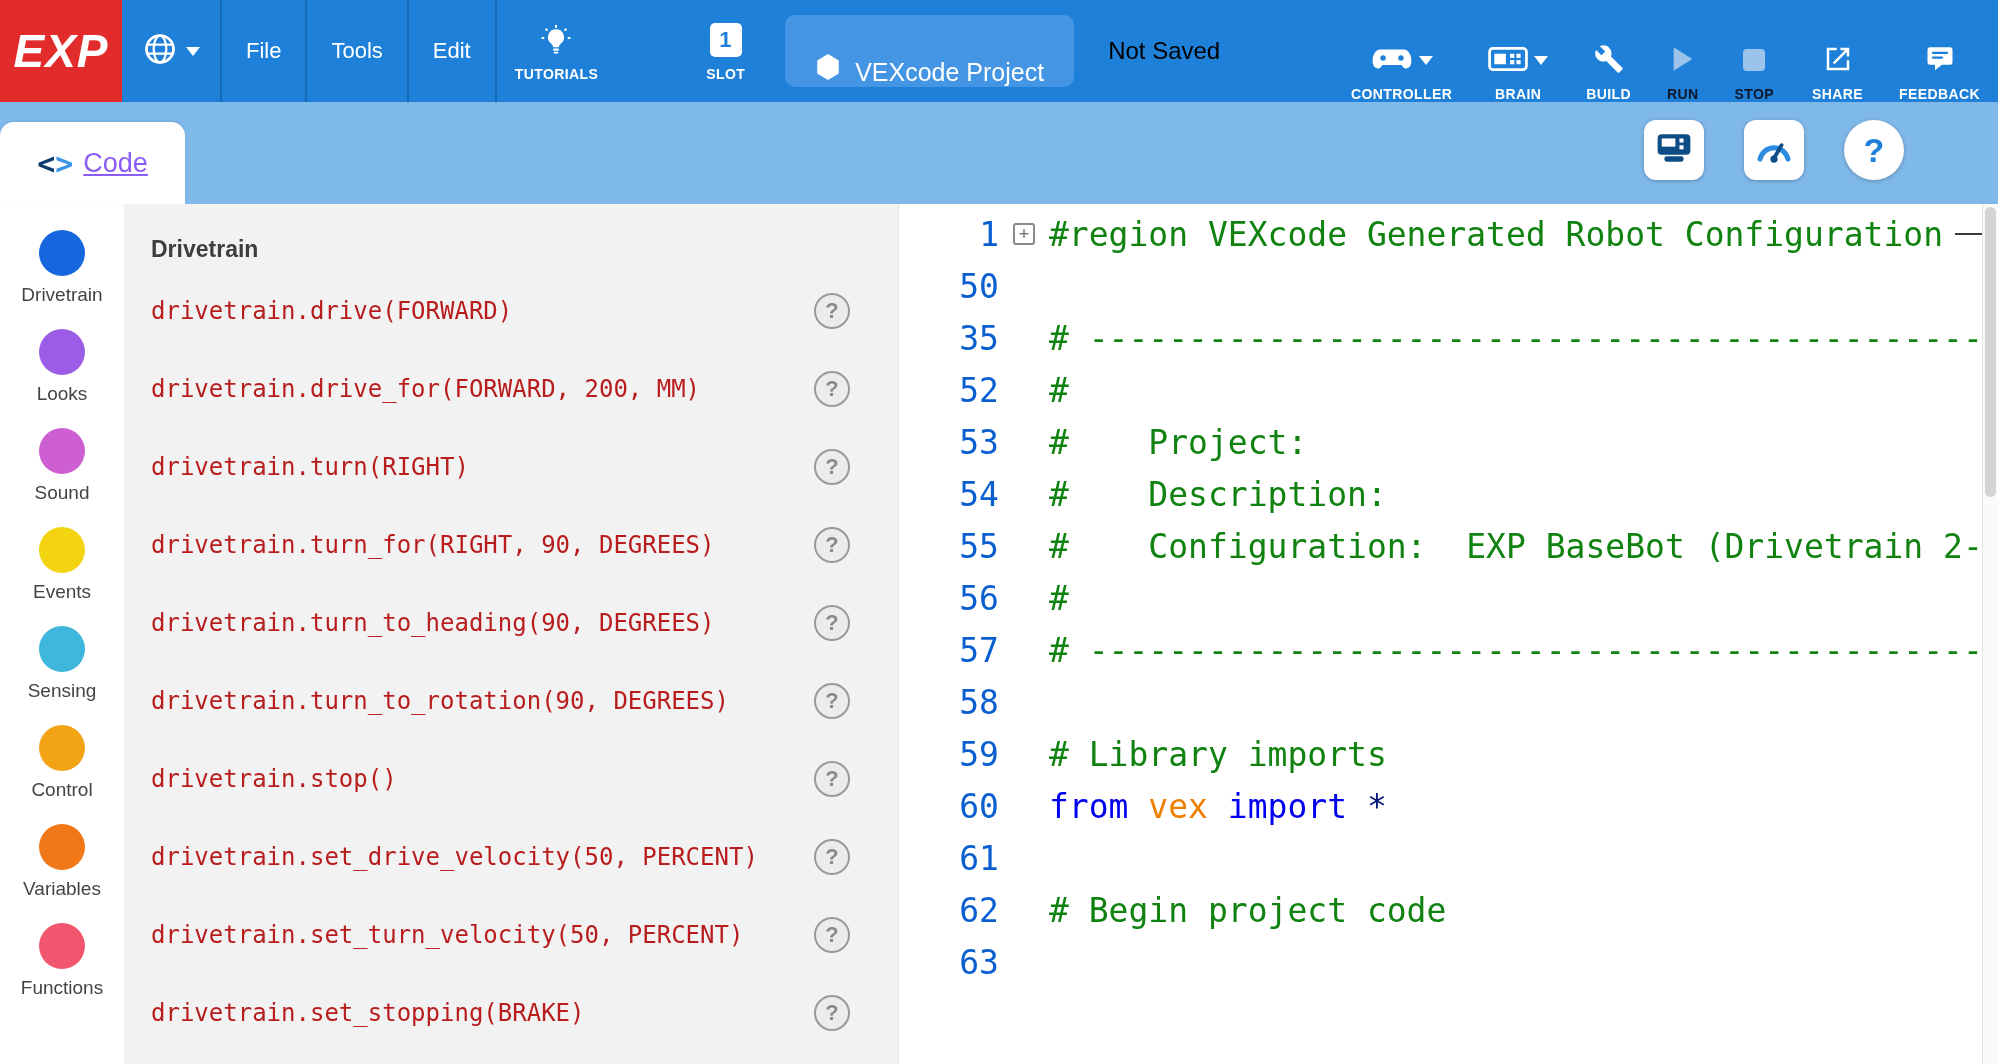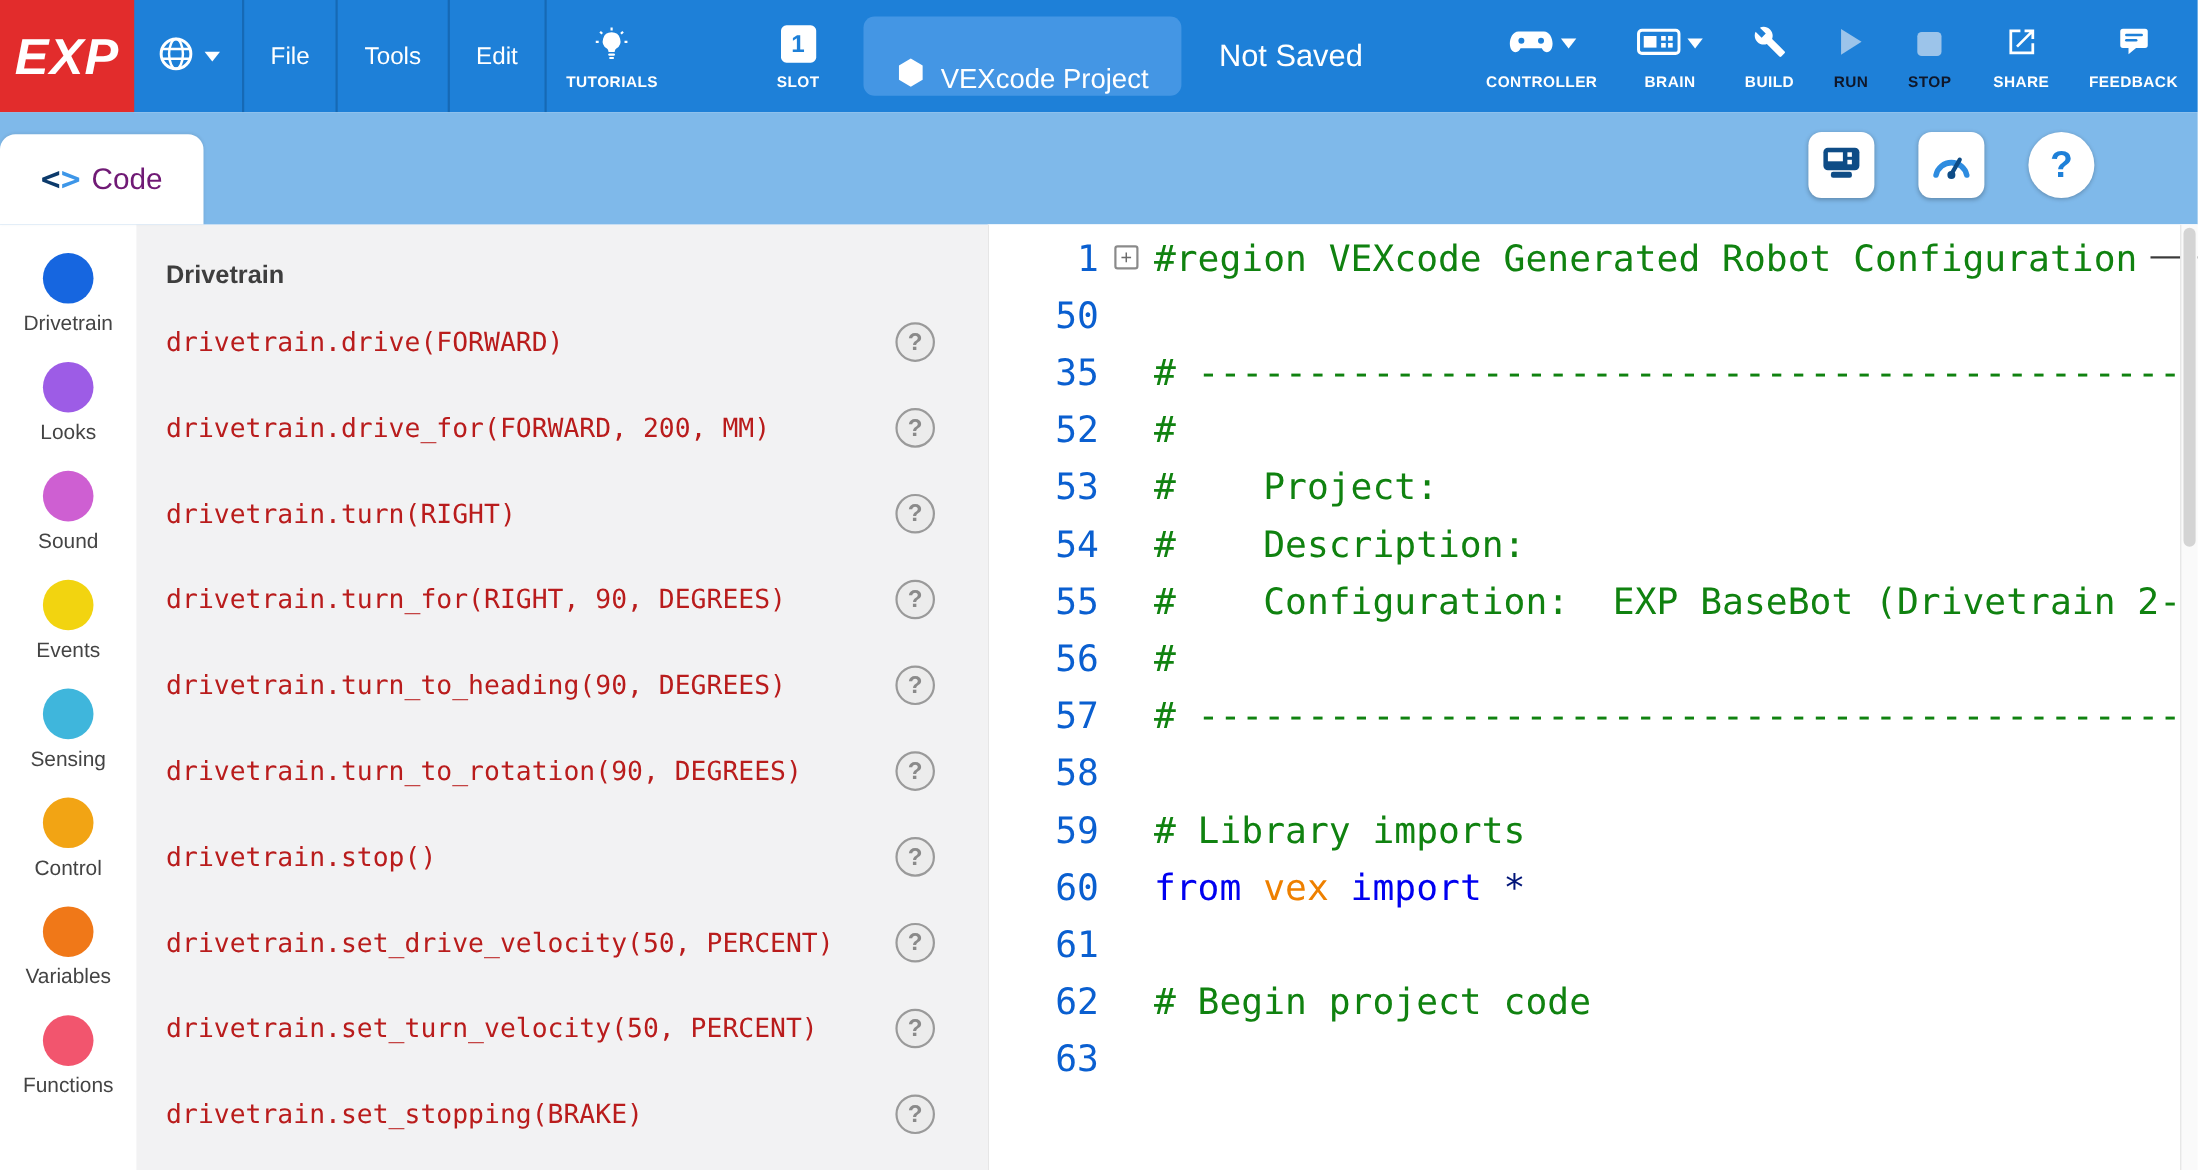--- a/index.html
+++ b/index.html
@@ -15,33 +15,33 @@
   .caret { width:0; height:0; border-left:7px solid transparent; border-right:7px solid transparent; border-top:9px solid #fff; }
   .menu-item { padding:0 24px; display:flex; align-items:center; font-size:22px; cursor:pointer; }
   .stack { display:flex; flex-direction:column; align-items:center; justify-content:center; gap:7px;
            font-size:14px; font-weight:bold; letter-spacing:0.4px; padding:0 18px; cursor:pointer; }
   .stack .icon-row { height:38px; display:flex; align-items:center; gap:6px; }
   .slot-stack { margin-left:60px; padding:0 30px; }
   .slot-icon { width:32px; height:34px; background:#fff; border-radius:5px; color:#1E80D8;
                font-size:22px; font-weight:bold; display:flex; align-items:center; justify-content:center; }
   .project-btn { background:#4496E4; border-radius:10px; margin:15px 8px 15px 10px; padding:0 30px;
                  display:flex; align-items:flex-end; gap:14px; font-size:25px; cursor:pointer; }
-  .not-saved { display:flex; align-items:center; font-size:28px; color:#ffffff; margin-left:26px; white-space:nowrap; }
-  .tb-right { margin-left:auto; display:flex; align-items:center; }
+  .not-saved { display:flex; align-items:center; font-size:24px; color:#000000; margin-left:26px; white-space:nowrap; }
+  .tb-right { margin-left:auto; display:flex; align-items:flex-end; }
   .disabled-stack { color:#0f172a; }
   .stop-square { width:22px; height:22px; background:#9CC4EA; border-radius:4px; }
 
   
   .subbar { height:102px; background:#7FB9EA; position:relative; flex:none; }
   .code-tab { position:absolute; left:0; bottom:0; width:185px; height:82px; background:#fff;
               border-radius:14px 14px 0 0; display:flex; align-items:center; justify-content:center;
               gap:10px; cursor:pointer; box-shadow:0 -1px 3px rgba(0,0,0,0.08); }
   .code-icon { font-family:"DejaVu Sans Mono", monospace; font-size:30px; font-weight:bold; }
   .code-icon .lt { color:#0C3A6B; } .code-icon .gt { color:#3D96E8; }
-  .code-tab-label { color:#701a75; font-size:27px; }
+  .code-tab-label { color:#8b5cf6; font-size:27px;text-decoration:underline; }
   .subbar-tools { position:absolute; right:94px; top:18px; display:flex; gap:40px; }
   .tool-btn { width:60px; height:60px; background:#fff; border-radius:12px; display:flex; align-items:center;
               justify-content:center; cursor:pointer; box-shadow:0 1px 4px rgba(0,0,0,0.25); }
   .tool-btn.round { border-radius:50%; }
   .help-glyph { color:#1E80D8; font-size:34px; font-weight:bold; }
 
   
   .main { flex:1; display:flex; min-height:0; }
   .categories { width:124px; background:#fff; padding-top:26px; display:flex; flex-direction:column; align-items:center; flex:none; }
   .cat { height:99px; width:100%; display:flex; flex-direction:column; align-items:center; cursor:pointer; }

